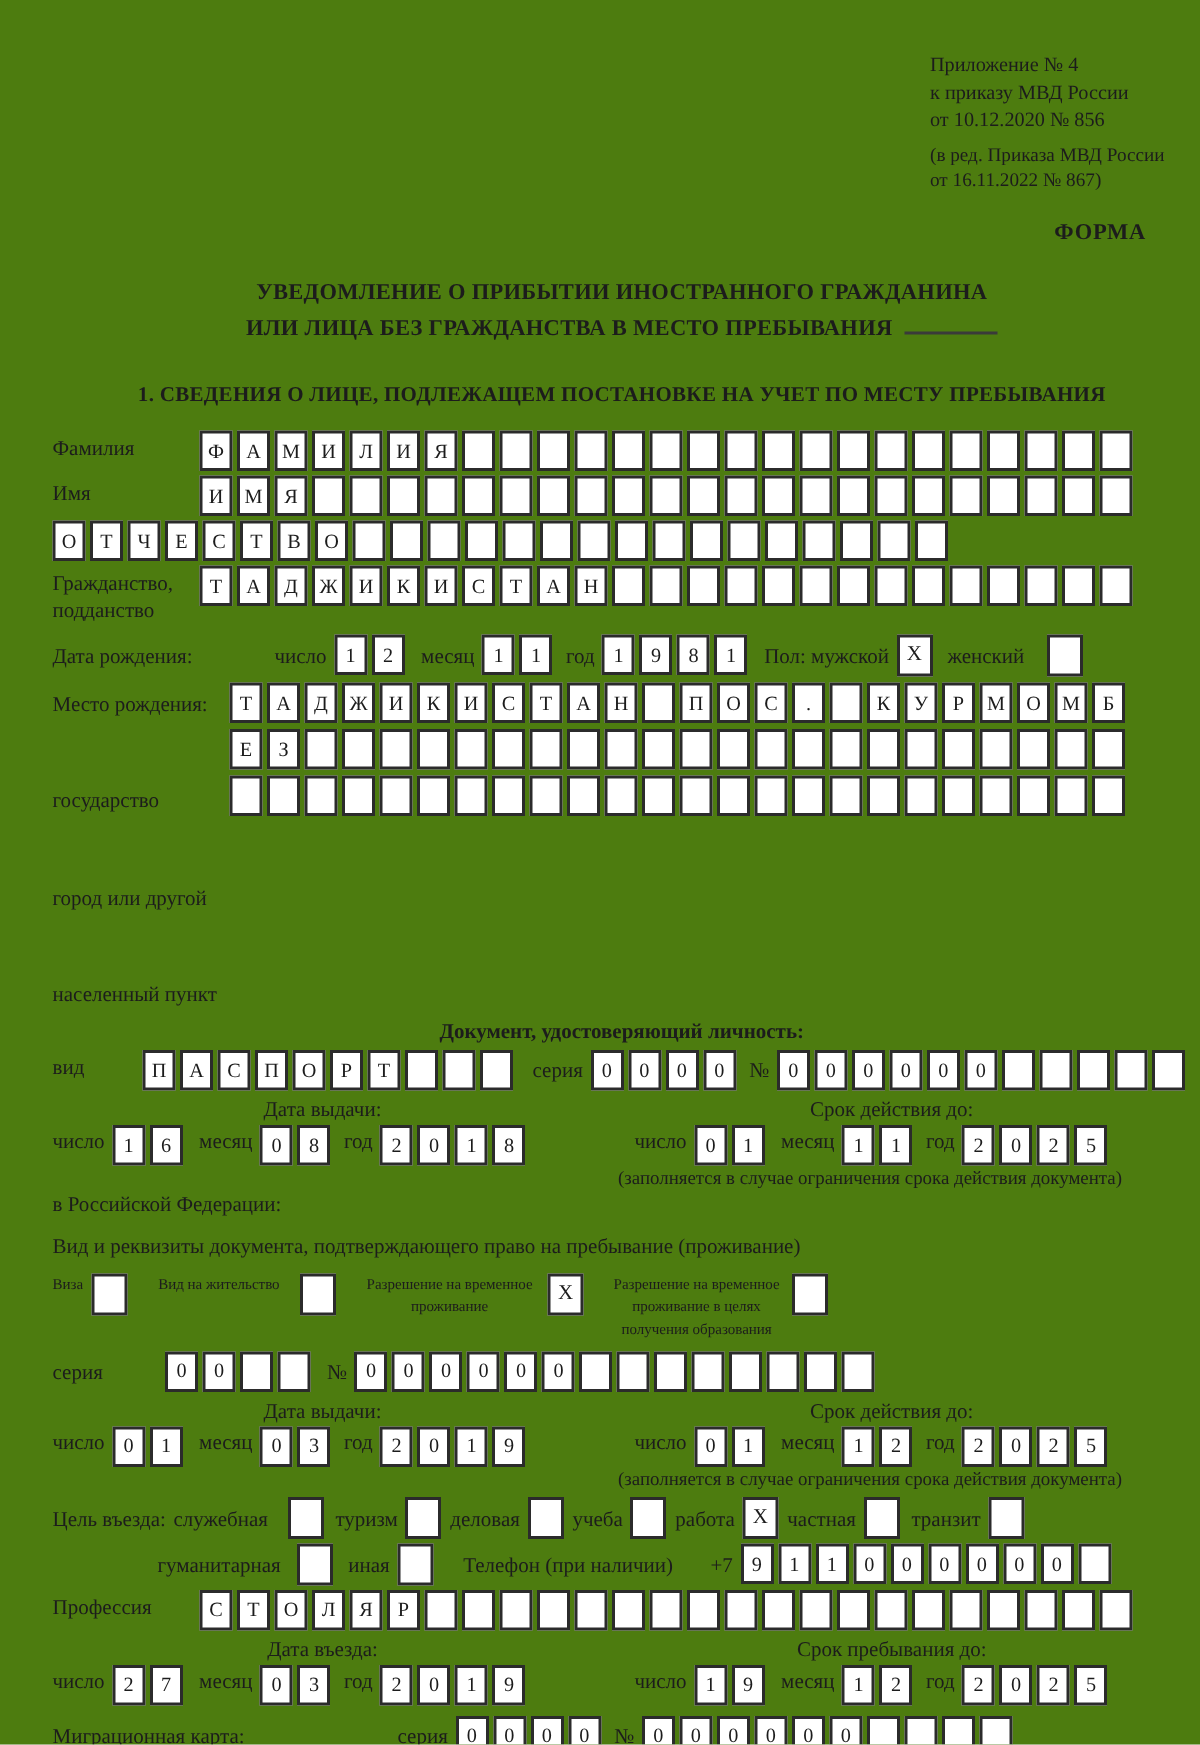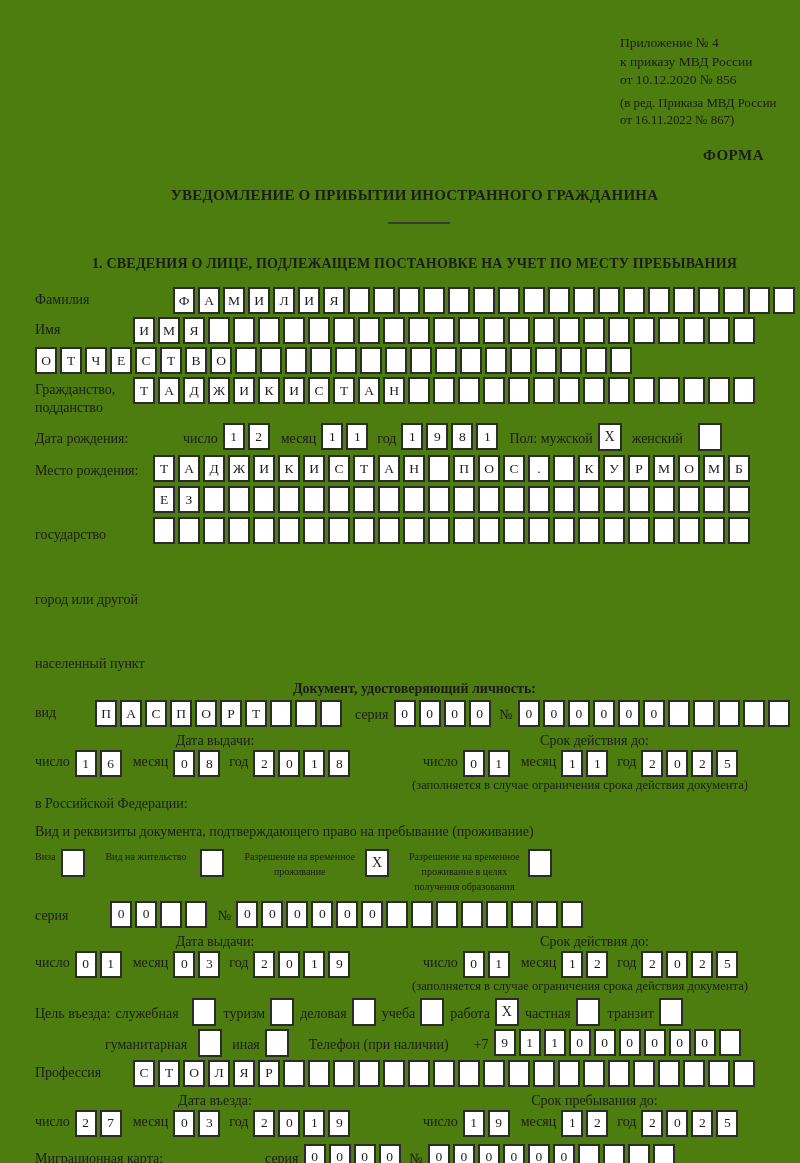--- a/index.html
+++ b/index.html
@@ -61,26 +61,26 @@
     <div class="sm">
       <div>(в ред. Приказа МВД России</div>
       <div>от 16.11.2022 № 867)</div>
     </div>
   </div>
 
   <div class="forma">ФОРМА</div>
 
   <div class="title">
     <div>УВЕДОМЛЕНИЕ О ПРИБЫТИИ ИНОСТРАННОГО ГРАЖДАНИНА</div>
-    <div><span class="uline"></span></div>
+    <div><span>ИЛИ ЛИЦА БЕЗ ГРАЖДАНСТВА В МЕСТО ПРЕБЫВАНИЯ</span><span class="uline"></span></div>
   </div>
 
   <div class="sect">1. СВЕДЕНИЯ О ЛИЦЕ, ПОДЛЕЖАЩЕМ ПОСТАНОВКЕ НА УЧЕТ ПО МЕСТУ ПРЕБЫВАНИЯ</div>
 
-  <div class="row" style="margin-top:15px;gap:40px;">
+  <div class="row" style="margin-top:15px;">
     <div class="lbl lw98">Фамилия</div>
     <div class="cells">
         <span class="cell">Ф</span>
         <span class="cell">А</span>
         <span class="cell">М</span>
         <span class="cell">И</span>
         <span class="cell">Л</span>
         <span class="cell">И</span>
         <span class="cell">Я</span>
         <span class="cell"></span>

